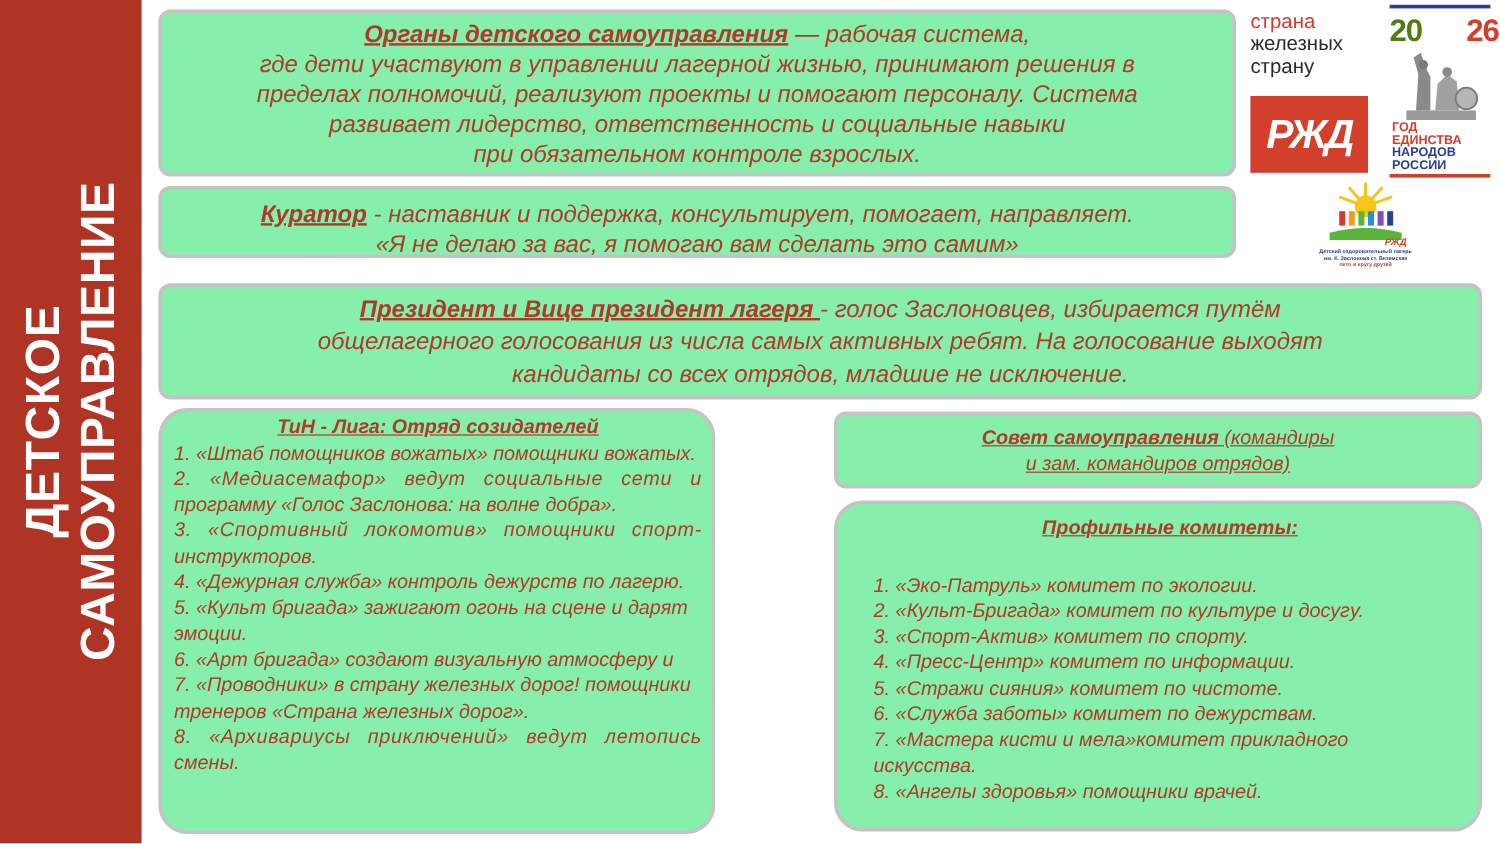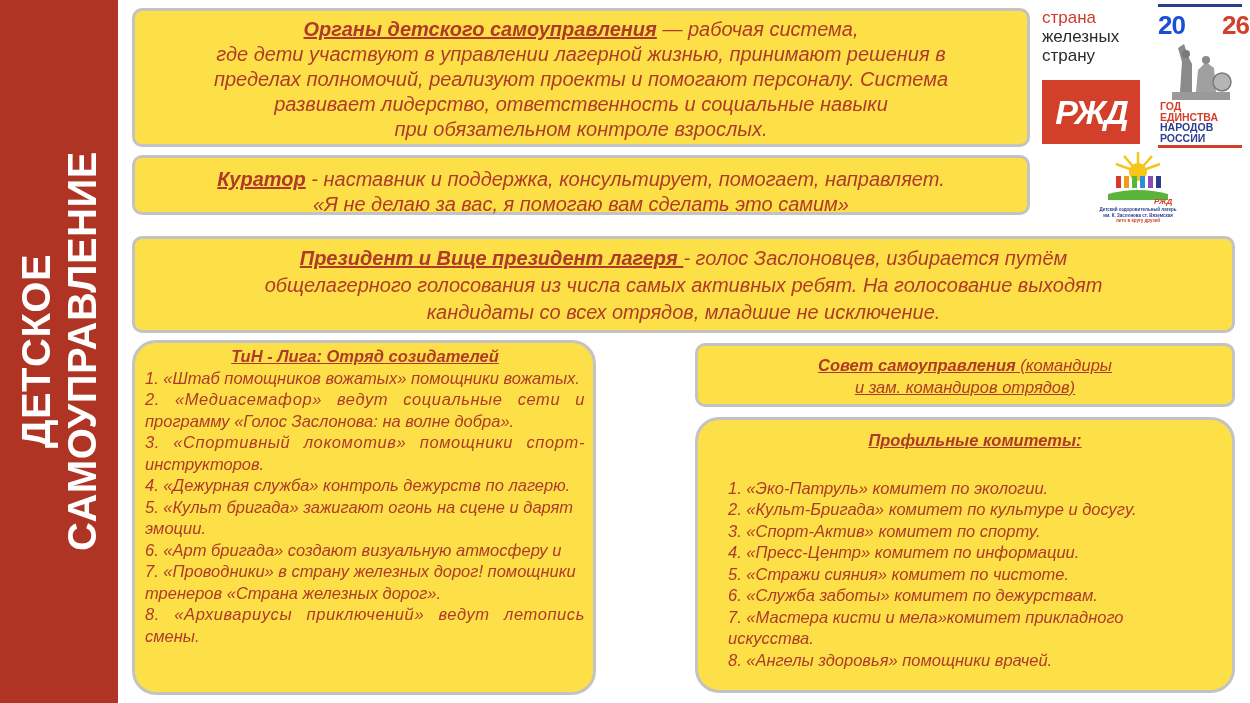--- a/index.html
+++ b/index.html
@@ -12,21 +12,21 @@
   }
   .sidebar-title {
     position: absolute; left: 59px; top: 351px;
     transform: translate(-50%, -50%) rotate(-90deg);
     white-space: nowrap; text-align: center;
     color: #ffffff; font-weight: bold; font-size: 40px; line-height: 46px;
     letter-spacing: 0.5px;
   }
 
   .box {
-    position: absolute; background: #fde047;
+    position: absolute; background: #86efac;
     border: 3px solid #c3c3c3; border-radius: 10px;
     text-align: center; font-style: italic; font-size: 20px; line-height: 25px;
     color: #b03a2a;
   }
   .box u, .hl { text-decoration: underline; font-weight: bold; }
   .hl-plain { text-decoration: underline; }
 
   #box-organs { left: 132px; top: 8px; width: 898px; height: 139px; padding-top: 6px; }
   #box-curator { left: 132px; top: 155px; width: 898px; height: 60px; padding-top: 9px; font-size: 20px; }
   #box-president { left: 132px; top: 236px; width: 1103px; height: 97px; padding-top: 6px; font-size: 20px; line-height: 27px; }
@@ -51,21 +51,21 @@
   .rzd-text { position: absolute; left: 2px; top: 8px; font-size: 17px; line-height: 19px; color: #2b2b2b; font-style: normal; }
   .rzd-text .red { color: #d23a2c; }
   .rzd-block {
     position: absolute; left: 2px; top: 80px; width: 98px; height: 64px;
     background: #d2402c; color: #fff; font-weight: bold; font-style: italic;
     font-size: 34px; line-height: 64px; text-align: center; letter-spacing: -2px;
   }
   .year-logo { position: absolute; left: 118px; top: 4px; width: 84px; height: 140px; }
   .year-bar { position: absolute; left: 0; width: 84px; height: 3px; }
   .year-num { position: absolute; left: 0; top: 6px; width: 84px; font-weight: bold; font-size: 26px; text-align: center; letter-spacing: -1px; }
-  .year-num .n1 { color: #1d4ed8; } .year-num .n2 { color: #d2402c; padding-left: 37px; }
+  .year-num .n1 { color: #4d7c0f; } .year-num .n2 { color: #d2402c; padding-left: 37px; }
   .monument { position: absolute; left: 8px; top: 36px; width: 68px; height: 62px; }
   .year-caption { position: absolute; left: 2px; top: 97px; font-weight: bold; font-size: 10.5px; line-height: 10.5px; }
   .camp-logo { position: absolute; left: 48px; top: 150px; width: 100px; height: 78px; }
   .camp-caption { position: absolute; left: 0; top: 57px; width: 100px; text-align: center; font-size: 4.5px; line-height: 5.5px; color: #2a3f8f; font-weight: bold; }
 </style>
 </head>
 <body>
 
 <div class="sidebar">
   <div class="sidebar-title">

